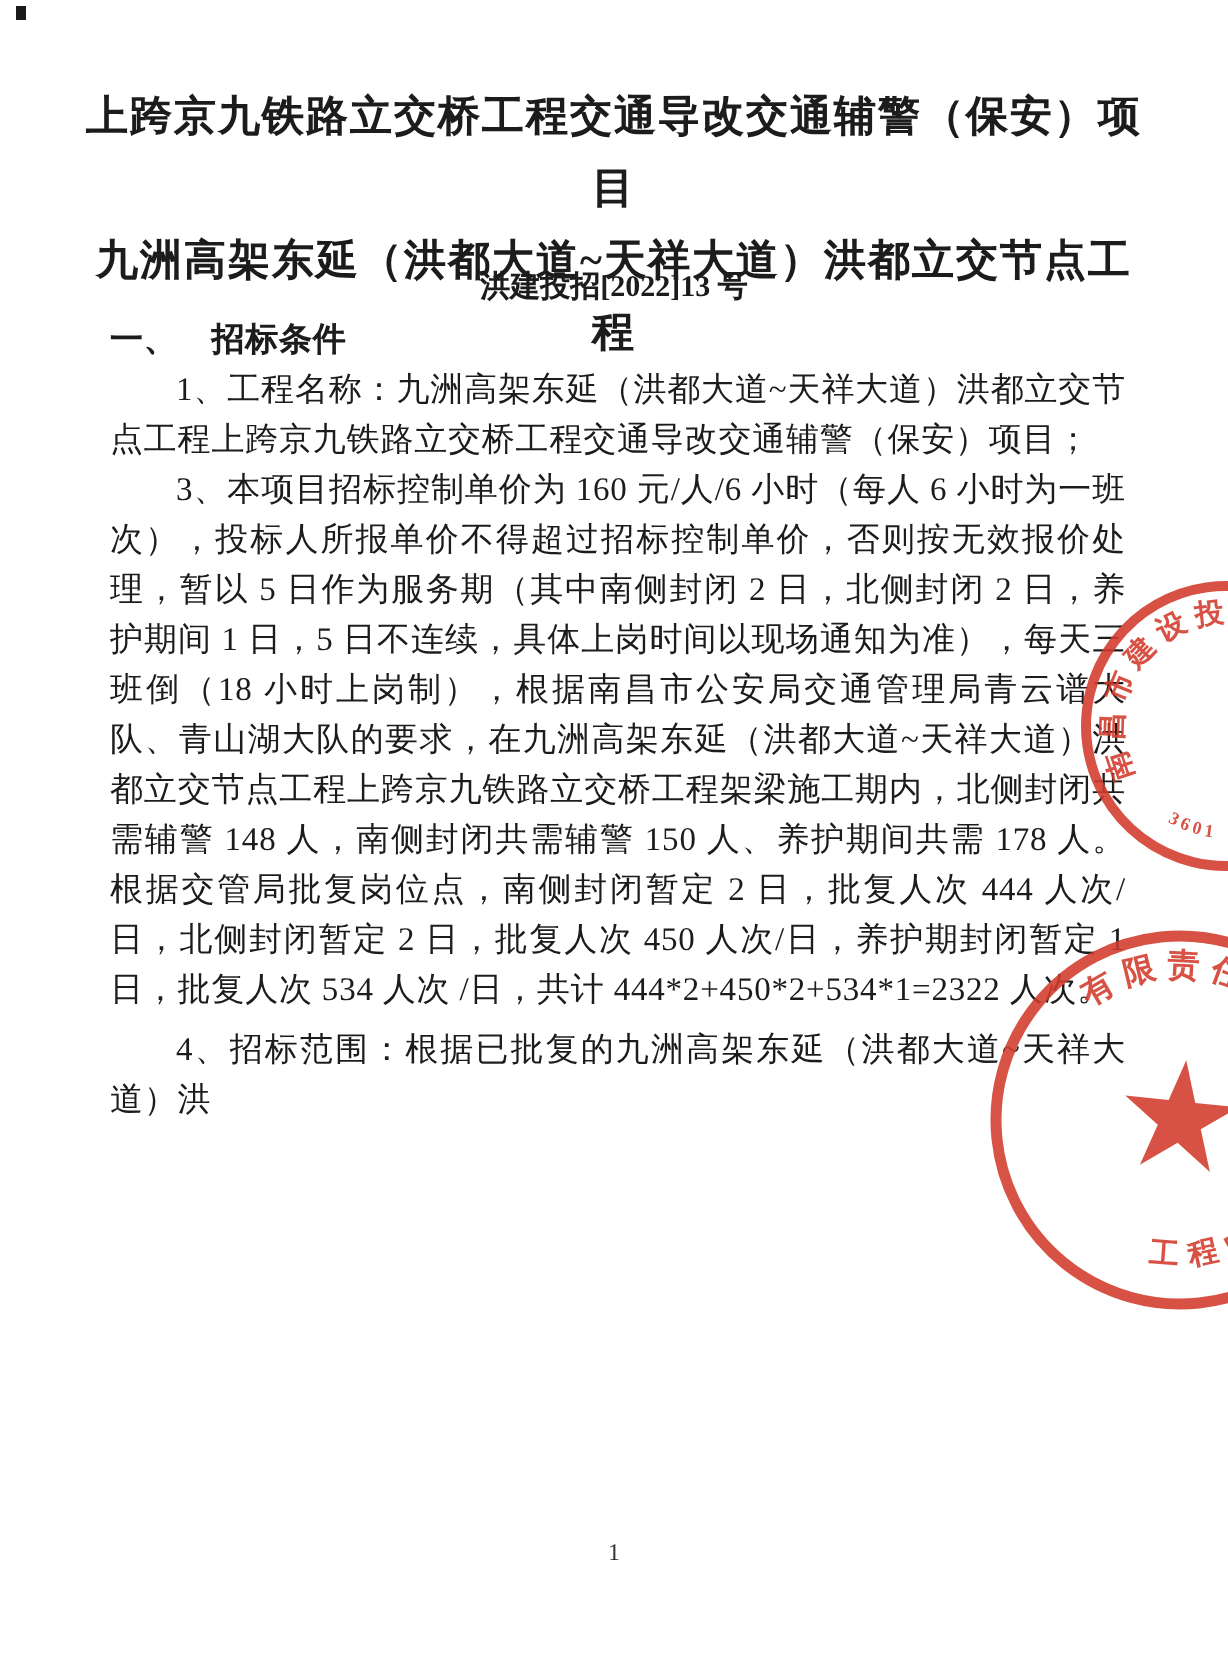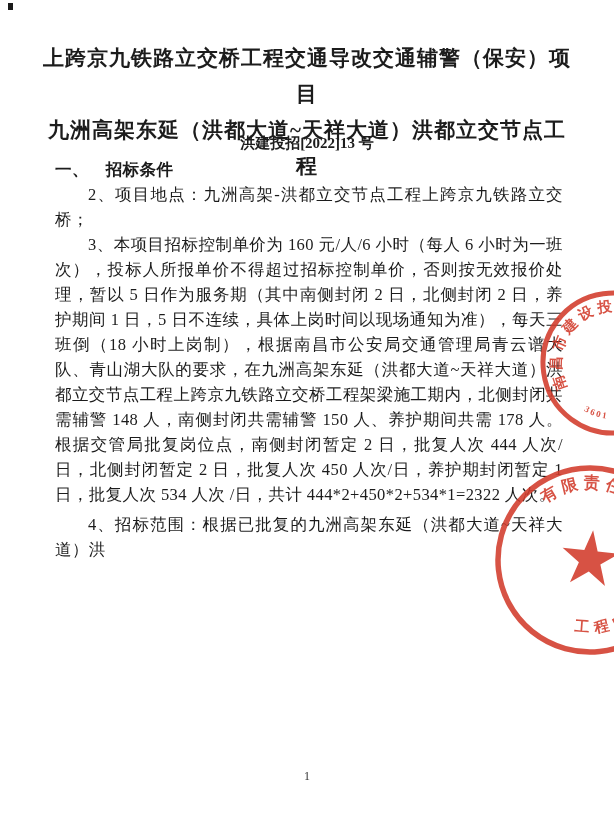--- a/index.html
+++ b/index.html
@@ -51,21 +51,21 @@
 
   <div class="title">
     <div>上跨京九铁路立交桥工程交通导改交通辅警（保安）项目</div>
     <div>九洲高架东延（洪都大道~天祥大道）洪都立交节点工程</div>
   </div>
 
   <div class="doc-number">洪建投招[2022]13 号</div>
 
   <div class="body-block">
     <p class="heading">一、　招标条件</p>
-    <p>2、项目地点：九洲高架-洪都立交节点工程上跨京九铁路立交桥；</p>
+    <p>1、工程名称：九洲高架东延（洪都大道~天祥大道）洪都立交节点工程上跨京九铁路立交桥工程交通导改交通辅警（保安）项目；</p>
     <p>3、本项目招标控制单价为 160 元/人/6 小时（每人 6 小时为一班次），投标人所报单价不得超过招标控制单价，否则按无效报价处理，暂以 5 日作为服务期（其中南侧封闭 2 日，北侧封闭 2 日，养护期间 1 日，5 日不连续，具体上岗时间以现场通知为准），每天三班倒（18 小时上岗制），根据南昌市公安局交通管理局青云谱大队、青山湖大队的要求，在九洲高架东延（洪都大道~天祥大道）洪都立交节点工程上跨京九铁路立交桥工程架梁施工期内，北侧封闭共需辅警 148 人，南侧封闭共需辅警 150 人、养护期间共需 178 人。根据交管局批复岗位点，南侧封闭暂定 2 日，批复人次 444 人次/日，北侧封闭暂定 2 日，批复人次 450 人次/日，养护期封闭暂定 1 日，批复人次 534 人次 /日，共计 444*2+450*2+534*1=2322 人次。</p>
     <p class="item4">4、招标范围：根据已批复的九洲高架东延（洪都大道~天祥大道）洪</p>
   </div>
 
   <div class="page-number">1</div>
 
   <svg class="seal seal-top" width="200" height="200" viewBox="0 0 200 200">
     <defs>
       <path id="seal1-name-arc" d="M 63.2,136.8 A 52,52 0 1 1 136.8,136.8" fill="none"></path>
       <path id="seal1-code-arc" d="M 51.5,128 A 56,56 0 0 0 148.5,128" fill="none"></path>

